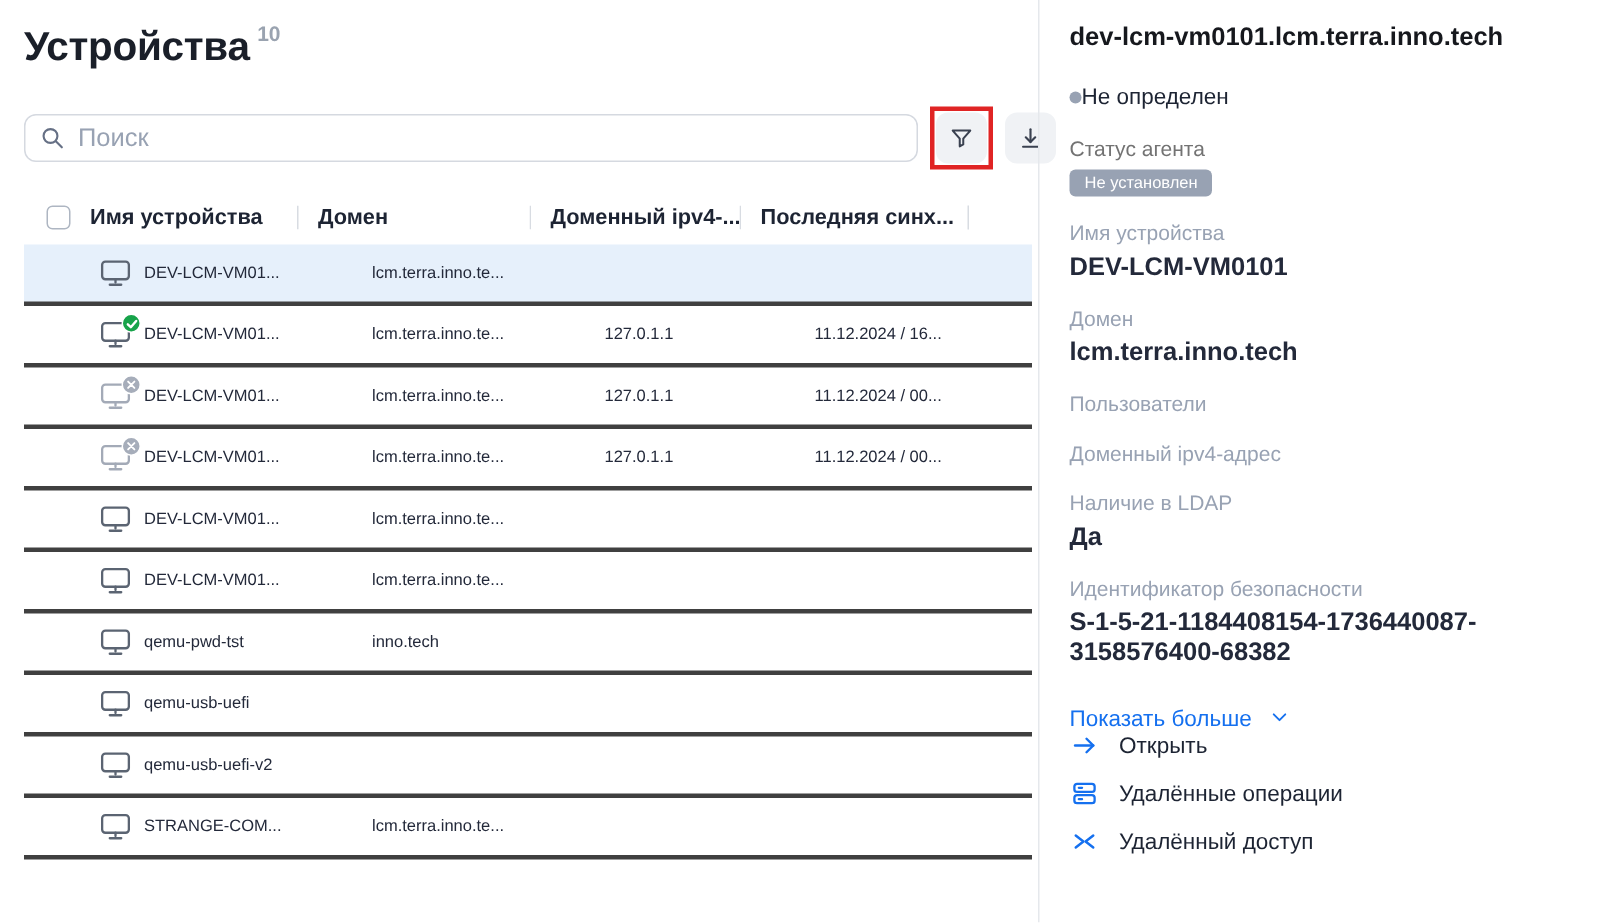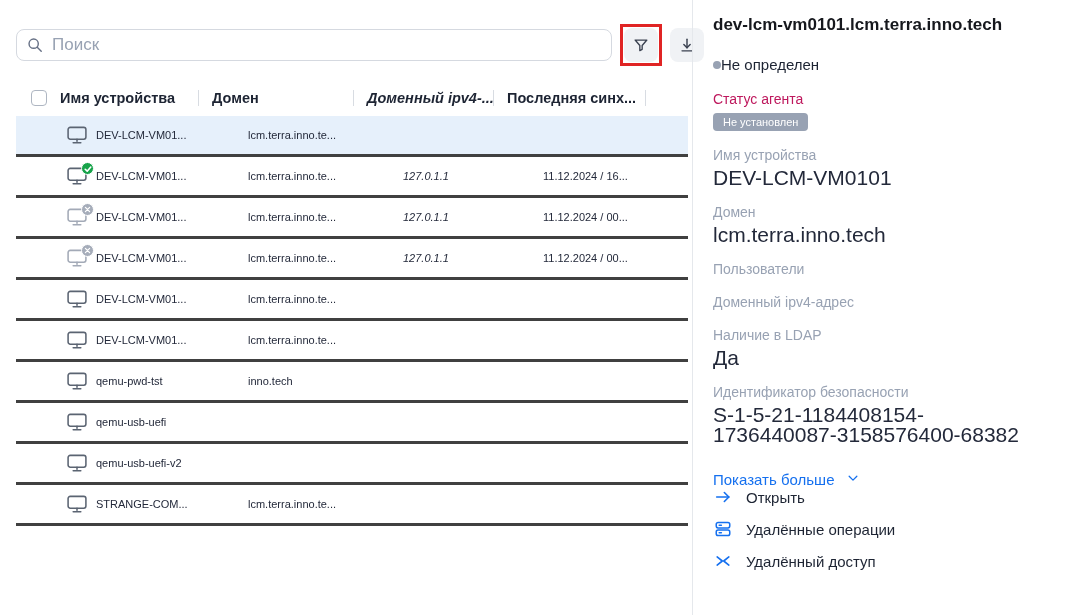--- a/index.html
+++ b/index.html
@@ -30,21 +30,21 @@
 
   
   .table { margin: 14px 16px 0 16px; width: 672px; }
   .thead { display: flex; align-items: center; height: 36px; font-size: 14.5px; font-weight: 700; color: #1D2433; }
   .row { display: flex; align-items: center; height: 41px; border-bottom: 3px solid #404040;
     font-size: 11px; color: #23293A; cursor: pointer; padding-left: 36px; }
   .row.selected { background: #E6F0FB; }
   .col-check { width: 44px; padding-left: 15px; display: flex; align-items: center; }
   .col-name { width: 138px; }
   .col-domain { width: 155px; padding-left: 14px; }
-  .col-ip { width: 140px; padding-left: 14px; font-style: italic; }
+  .col-ip { width: 140px; padding-left: 14px; }
   .col-sync { width: 152px; padding-left: 14px; }
   .col-tail { flex: 1; }
   .cell-text { overflow: hidden; white-space: nowrap; }
   .thead .hsep { position: relative; }
   .thead .hsep::before { content: ""; position: absolute; left: 0; top: 50%; transform: translateY(-50%);
     width: 1px; height: 16px; background: #D8DCE2; }
   .checkbox { width: 16px; height: 16px; border: 1.5px solid #AEB6C2; border-radius: 4px; background: #fff; }
 
   .device-icon { position: relative; width: 22px; height: 20px; color: #5B6472; margin-left: -1px; }
   .row.muted-icon .device-icon { color: #A3AAB7; }
@@ -52,39 +52,42 @@
     border: 1.5px solid #fff; display: flex; align-items: center; justify-content: center; color: #fff; }
   .status-badge.green { background: #17A34A; }
   .status-badge.gray { background: #A6ADBA; }
 
   
   .sidebar { position: absolute; left: 692px; top: 0; width: 356px; height: 615px;
     border-left: 1px solid #E5E8EC; padding: 14px 26px 0 20px; }
   .sb-title { font-size: 17px; font-weight: 700; color: #16181D; line-height: 21px; }
   .sb-state { display: flex; align-items: center; margin-top: 21px; font-size: 15px; color: #1D2433; }
   .dot { width: 8px; height: 8px; border-radius: 50%; background: #98A2B3; flex: none; }
-  .sb-label { font-size: 14px; color: #be185d; margin-top: 18px; }
+  .sb-label { font-size: 14px; color: #737373; margin-top: 18px; }
   .badge-pill { display: inline-block; margin-top: 6px; background: #98A2B3; color: #fff;
     font-size: 11px; font-weight: 400; padding: 3px 10px; border-radius: 4px; }
   .field { margin-top: 15px; }
   .field .lab { font-size: 14px; color: #98A2B3; line-height: 18px; }
-  .field .val { font-size: 21px; color: #23293A; margin-top: 4px; line-height: 20px; word-wrap: break-word; }
+  .field .val { font-size: 17px; color: #23293A; margin-top: 4px; line-height: 20px; word-wrap: break-word; font-weight: bold; }
   .field .val:empty { display: none; }
   .show-more { display: flex; gap: 12px; margin-top: 26px;
     color: #1570EF; font-size: 15px; cursor: pointer; width: fit-content; }
   .actions { display: flex; flex-direction: column; gap: 14px; }
   .action { display: flex; align-items: center; gap: 13px; font-size: 15px; color: #1D2433;
     cursor: pointer; width: fit-content; }
   .action .aicon { color: #1570EF; display: flex; align-items: center; justify-content: center; width: 20px; }
 </style>
 </head>
 <body>
 
 <div class="main">
 
+  <div class="page-header">
+    <h1 class="page-title">Устройства</h1><span class="page-count">10</span>
+  </div>
 
   <div class="toolbar">
     <div class="search-box">
       <svg width="16" height="16" viewBox="0 0 18 18" fill="none" stroke="currentColor" stroke-width="1.6" stroke-linecap="round">
         <circle cx="7.5" cy="7.5" r="5.2"></circle>
           <path d="M11.5 11.5 L16 16"></path>
       </svg>
       <input type="text" value="" placeholder="Поиск" style="">
     </div>
     <div class="annot-red">

